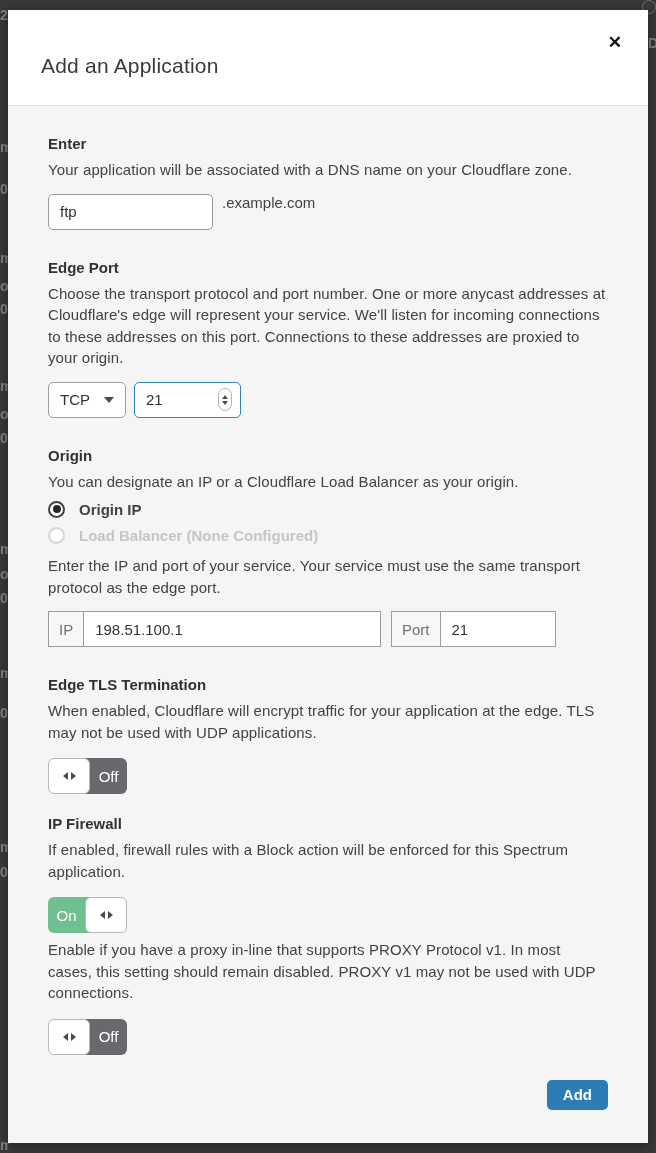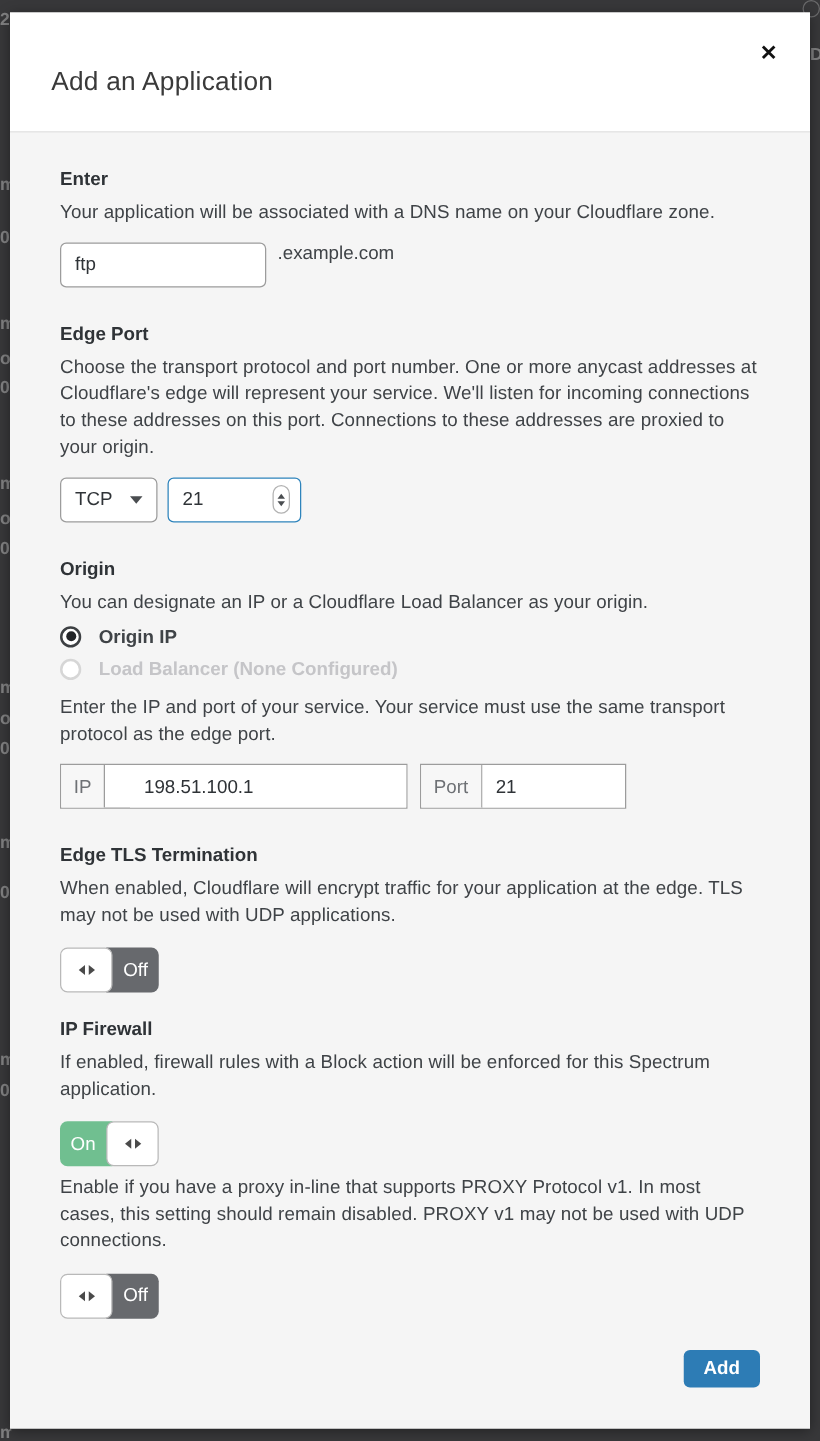--- a/index.html
+++ b/index.html
@@ -131,21 +131,21 @@
   .group {
     display:flex; align-items:stretch; height:36px;
     border:1px solid #9c9c9c; background:#fff;
   }
   .group .prefix {
     background:#f7f7f7; color:#6e7175; font-size:15px;
     display:flex; align-items:center; padding:0 10px;
     border-right:1px solid #9c9c9c;
   }
   .group input { border:0; font-size:15px; color:#2f3337; padding:0 11px; background:#fff; }
-  .group.ip { width:278px;gap:20px; }
+  .group.ip { width:333px; }
   .group.ip input { width:100%; }
   .group.port { width:165px; margin-left:10px; }
   .group.port input { width:100%; }
 
   
   .toggle { display:inline-flex; margin-top:15px; height:36px; cursor:pointer; }
   .seg {
     width:42px; height:36px;
     display:flex; align-items:center; justify-content:center;
     font-size:15px; color:#fff;

